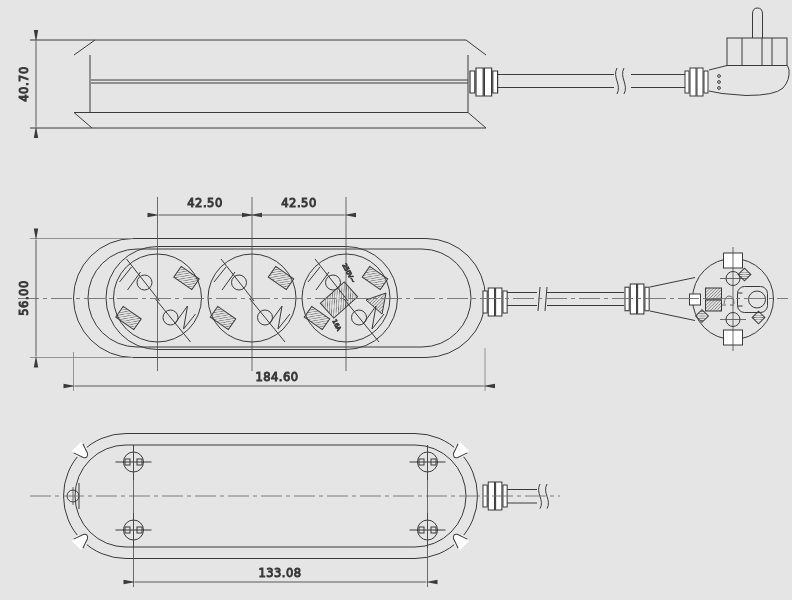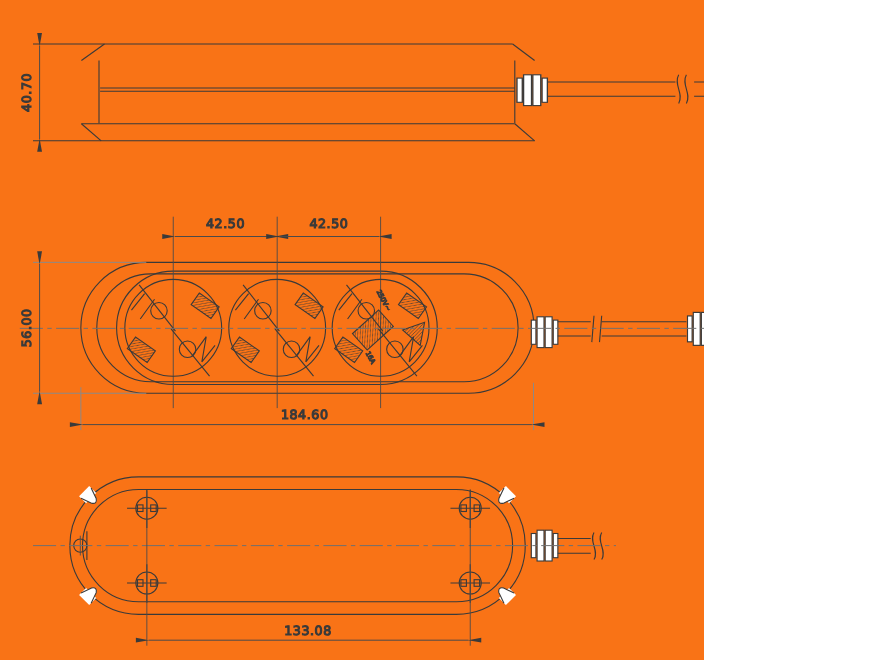--- a/index.html
+++ b/index.html
@@ -1,16 +1,16 @@
 <!DOCTYPE html>
 <html><head>
 <meta charset="utf-8">
 <style>
   html,body{margin:0;padding:0;background:#fff;}
-  #stage{position:relative;width:640px;height:600px;background:#f97316;overflow:hidden;
+  #stage{position:relative;width:792px;height:600px;background:#e5e5e5;overflow:hidden;
          font-family:"DejaVu Sans","Liberation Sans",sans-serif;}
   svg{display:block;}
   .geo{stroke:#3a3a3a;stroke-width:1;fill:none;stroke-linecap:butt;}
   .dim{stroke:#4a4a4a;stroke-width:0.9;fill:none;}
   .ext{stroke:#8a8a8a;stroke-width:0.9;fill:none;}
   .cl{stroke:#6f6f6f;stroke-width:0.9;fill:none;stroke-dasharray:21 4 4 4;}
   .thin{stroke:#4a4a4a;stroke-width:0.8;fill:none;}
   text.dimtxt{fill:#333;font-size:11.5px;letter-spacing:0.5px;}
   text.tiny{fill:#333;font-size:6px;}
 </style>

